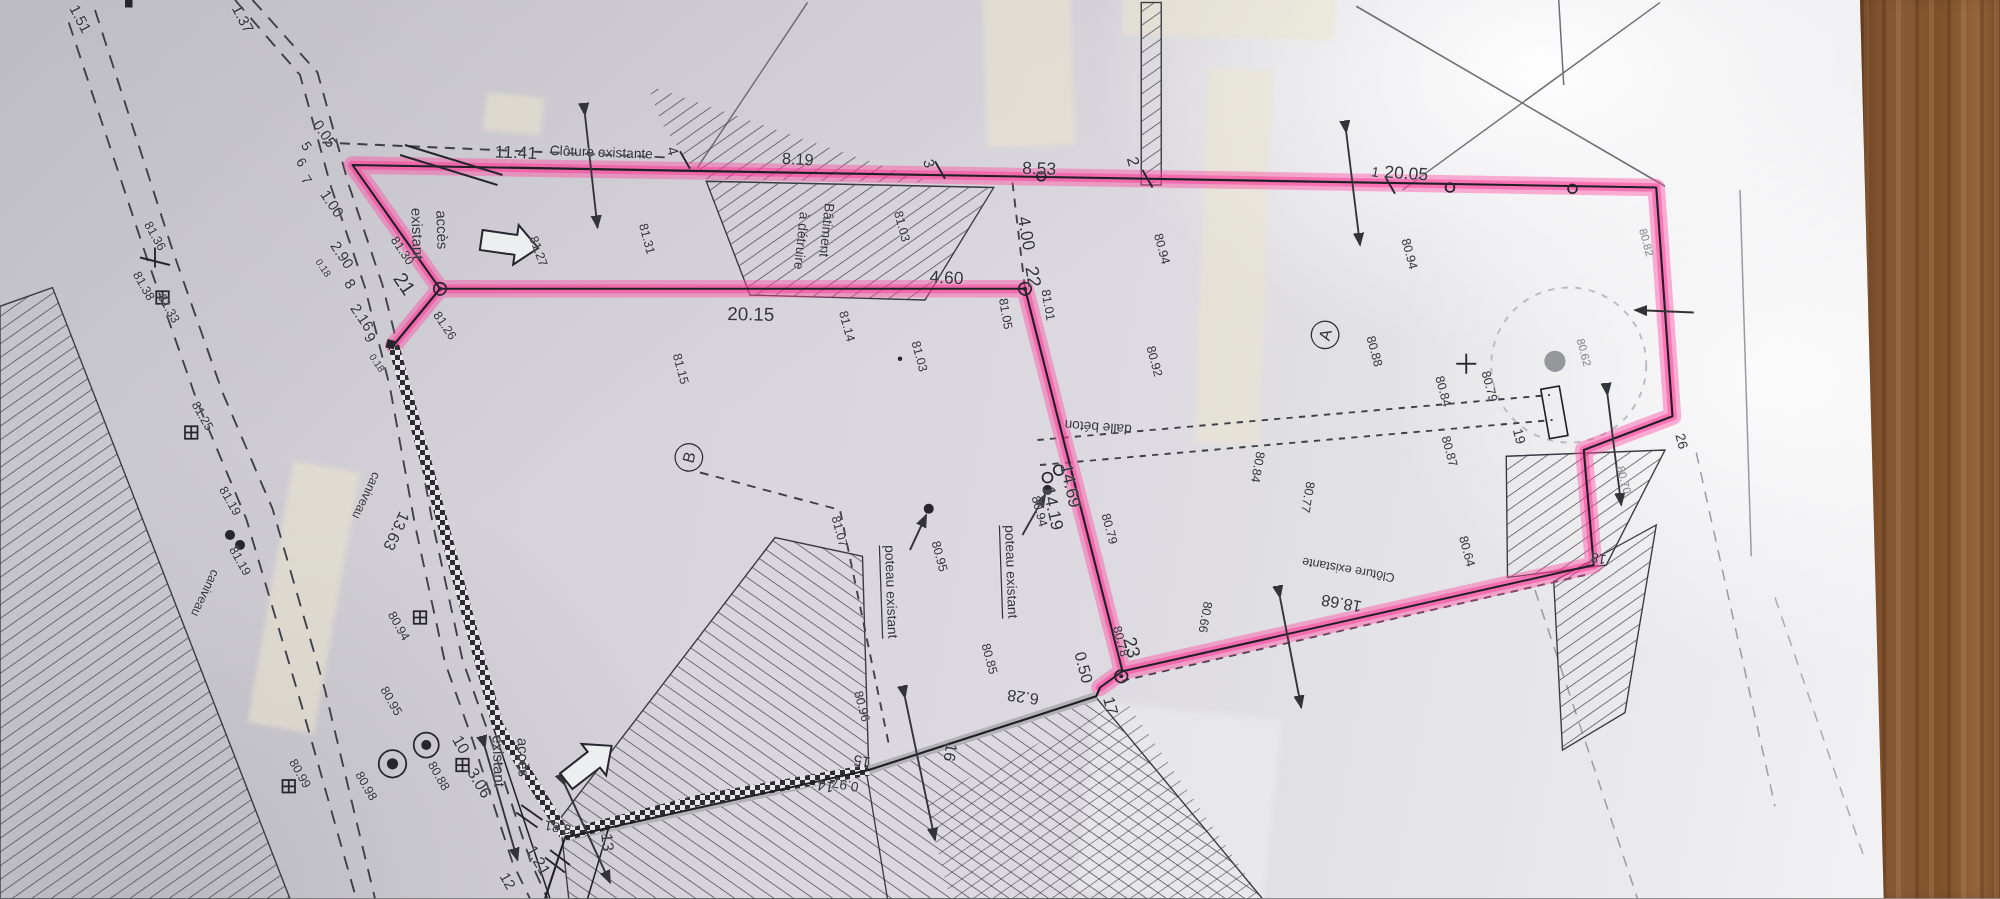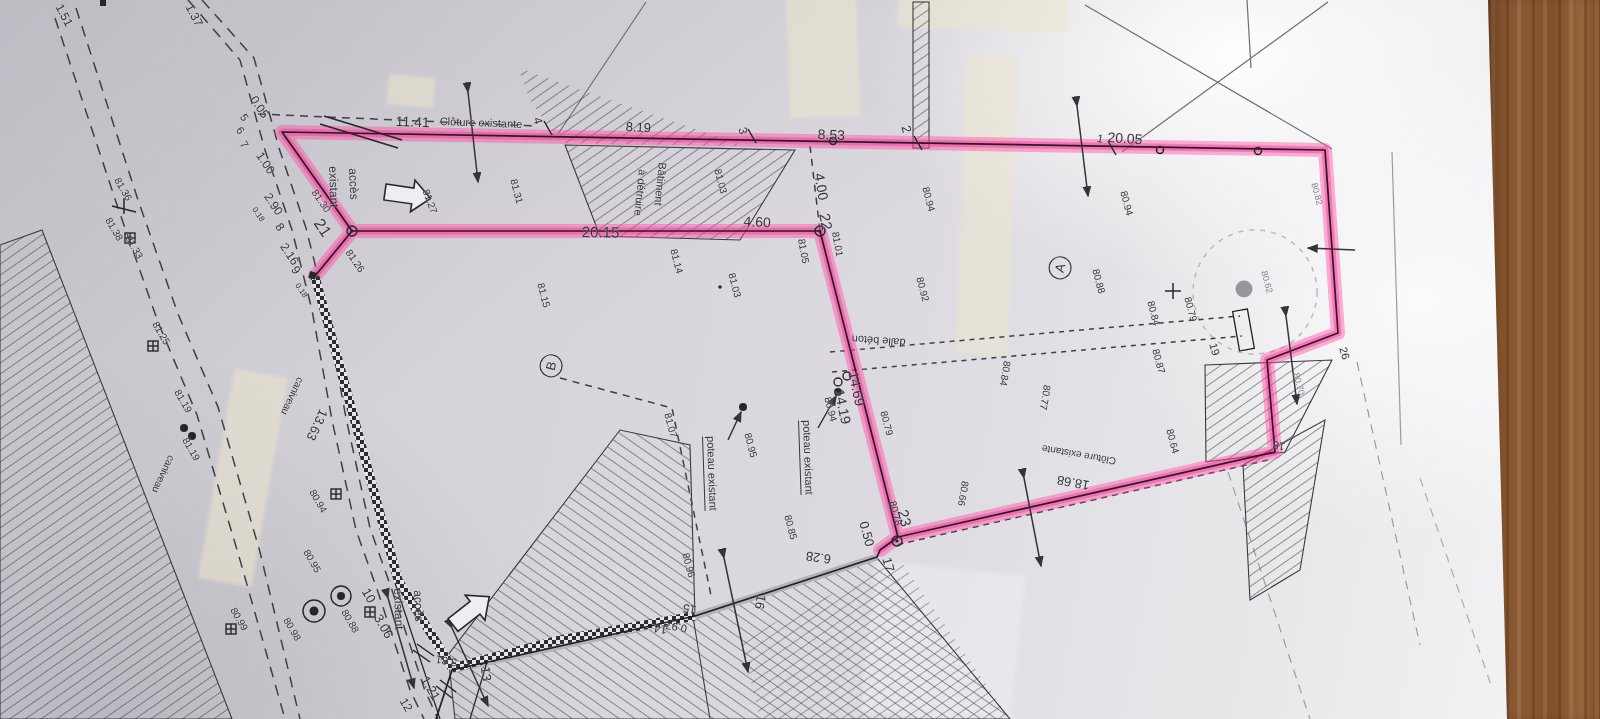--- a/index.html
+++ b/index.html
@@ -244,21 +244,21 @@
       <div class="lbl" style="left: 545px; top: 282px; font-size: 10px; transform: rotate(75deg);">81.15</div>
       <div class="lbl" style="left: 626px; top: 120px; font-size: 13px; transform: rotate(3deg);">8.19</div>
       <div class="lbl" style="left: 668px; top: 163px; font-size: 11px; transform: rotate(96deg);">Bâtiment</div>
       <div class="lbl" style="left: 648px; top: 170px; font-size: 11px; transform: rotate(96deg);">à détruire</div>
       <div class="lbl" style="left: 748px; top: 126px; font-size: 12px; transform: rotate(75deg);">3</div>
       <div class="lbl" style="left: 722px; top: 168px; font-size: 10px; transform: rotate(75deg);">81.03</div>
       <div class="lbl" style="left: 678px; top: 248px; font-size: 10px; transform: rotate(75deg);">81.14</div>
       <div class="lbl" style="left: 736px; top: 272px; font-size: 10px; transform: rotate(75deg);">81.03</div>
       <div class="lbl" style="left: 818px; top: 127px; font-size: 14px; transform: rotate(2deg);">8.53</div>
       <div class="lbl" style="left: 912px; top: 124px; font-size: 13px; transform: rotate(75deg);">2</div>
-      <div class="lbl" style="left: 582px; top: 224px; font-size: 15px; transform: rotate(1deg);">20.15</div>
+      <div class="lbl" style="left: 582px; top: 244px; font-size: 15px; transform: rotate(1deg);">20.15</div>
       <div class="lbl" style="left: 744px; top: 214px; font-size: 14px; transform: rotate(3deg);">4.60</div>
       <div class="lbl" style="left: 826px; top: 172px; font-size: 14px; transform: rotate(80deg);">4.00</div>
       <div class="lbl" style="left: 832px; top: 212px; font-size: 15px; transform: rotate(80deg);">22</div>
       <div class="lbl" style="left: 840px; top: 231px; font-size: 10px; transform: rotate(80deg);">81.01</div>
       <div class="lbl" style="left: 806px; top: 238px; font-size: 10px; transform: rotate(80deg);">81.05</div>
       <div class="lbl" style="left: 930px; top: 186px; font-size: 10px; transform: rotate(75deg);">80.94</div>
       <div class="lbl" style="left: 924px; top: 276px; font-size: 10px; transform: rotate(75deg);">80.92</div>
       <div class="lbl" style="left: 1108px; top: 130px; font-size: 14px; transform: rotate(4deg);">20.05</div>
       <div class="lbl" style="left: 1098px; top: 133px; font-size: 11px; transform: rotate(10deg);">1</div>
       <div class="lbl" style="left: 1128px; top: 190px; font-size: 10px; transform: rotate(75deg);">80.94</div>

